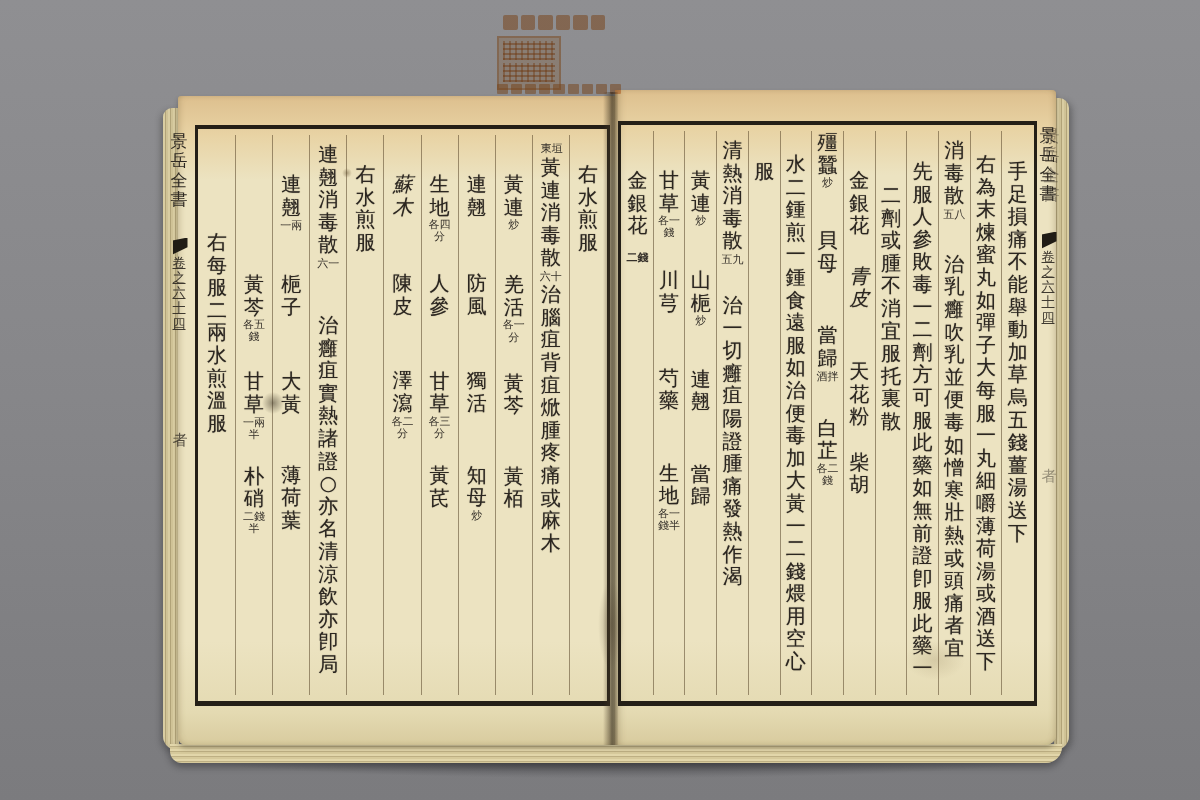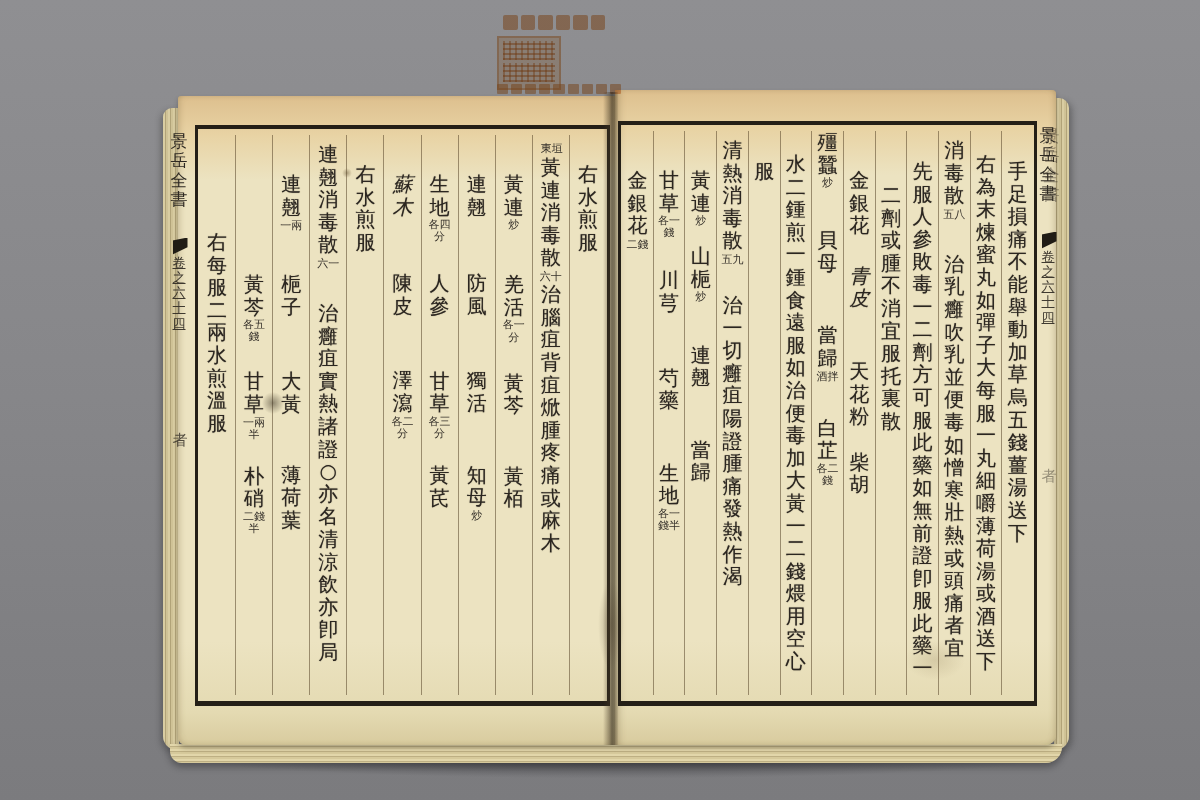--- a/index.html
+++ b/index.html
@@ -124,21 +124,21 @@
           <div class="seg mn" style="margin-top: 54px;">陳皮</div>
           <div class="seg mn" style="margin-top: 52px;">澤瀉</div>
           <div class="seg sm" style="margin-top: 1px;">各二分</div>
         </div>
         <div class="col">
           <div class="seg mn" style="margin-top: 28px;">右水煎服</div>
         </div>
         <div class="col">
           <div class="seg mn" style="margin-top: 8px;">連翹消毒散</div>
           <div class="seg sm" style="margin-top: 2px;">六一</div>
-          <div class="seg mn" style="margin-top: 32px;">治癰疽實熱諸證○亦名清涼飲亦卽局</div>
+          <div class="seg mn" style="margin-top: 44px;">治癰疽實熱諸證○亦名清涼飲亦卽局</div>
         </div>
         <div class="col">
           <div class="seg mn" style="margin-top: 38px;">連翹</div>
           <div class="seg sm" style="margin-top: 2px;">一兩</div>
           <div class="seg mn" style="margin-top: 41px;">梔子</div>
           <div class="seg mn" style="margin-top: 52px;">大黃</div>
           <div class="seg mn" style="margin-top: 48px;">薄荷葉</div>
         </div>
         <div class="col">
           <div class="seg mn" style="margin-top: 138px;">黃芩</div>
@@ -195,36 +195,36 @@
           <div class="seg mn" style="margin-top: 29px;">服</div>
         </div>
         <div class="col">
           <div class="seg mn" style="margin-top: 8px;">清熱消毒散</div>
           <div class="seg sm" style="margin-top: 2px;">五九</div>
           <div class="seg mn" style="margin-top: 28px;">治一切癰疽陽證腫痛發熱作渴</div>
         </div>
         <div class="col">
           <div class="seg mn" style="margin-top: 38px;">黃連</div>
           <div class="seg sm" style="margin-top: 1px;">炒</div>
-          <div class="seg mn" style="margin-top: 18px;">山梔</div>
+          <div class="seg mn" style="margin-top: 42px;">山梔</div>
           <div class="seg sm" style="margin-top: 1px;">炒</div>
           <div class="seg mn" style="margin-top: 40px;">連翹</div>
           <div class="seg mn" style="margin-top: 50px;">當歸</div>
         </div>
         <div class="col">
           <div class="seg mn" style="margin-top: 38px;">甘草</div>
           <div class="seg sm" style="margin-top: 1px;">各一錢</div>
           <div class="seg mn" style="margin-top: 30px;">川芎</div>
           <div class="seg mn" style="margin-top: 52px;">芍藥</div>
           <div class="seg mn" style="margin-top: 50px;">生地</div>
           <div class="seg sm" style="margin-top: 1px;">各一錢半</div>
         </div>
         <div class="col">
           <div class="seg mn" style="margin-top: 38px;">金銀花</div>
-          <div class="seg sm" style="margin-top: 2px;">二錢</div>
+          <div class="seg sm" style="margin-top: 15px; font-weight: bold;">二錢</div>
         </div>
       </div>
   </div>
 
   <div class="gutter"></div>
 
   <div class="spine spine-left">
     <div class="spine-title">景岳全書</div>
     <div class="wedge"></div>
     <div class="spine-vol">卷之六十四</div>

